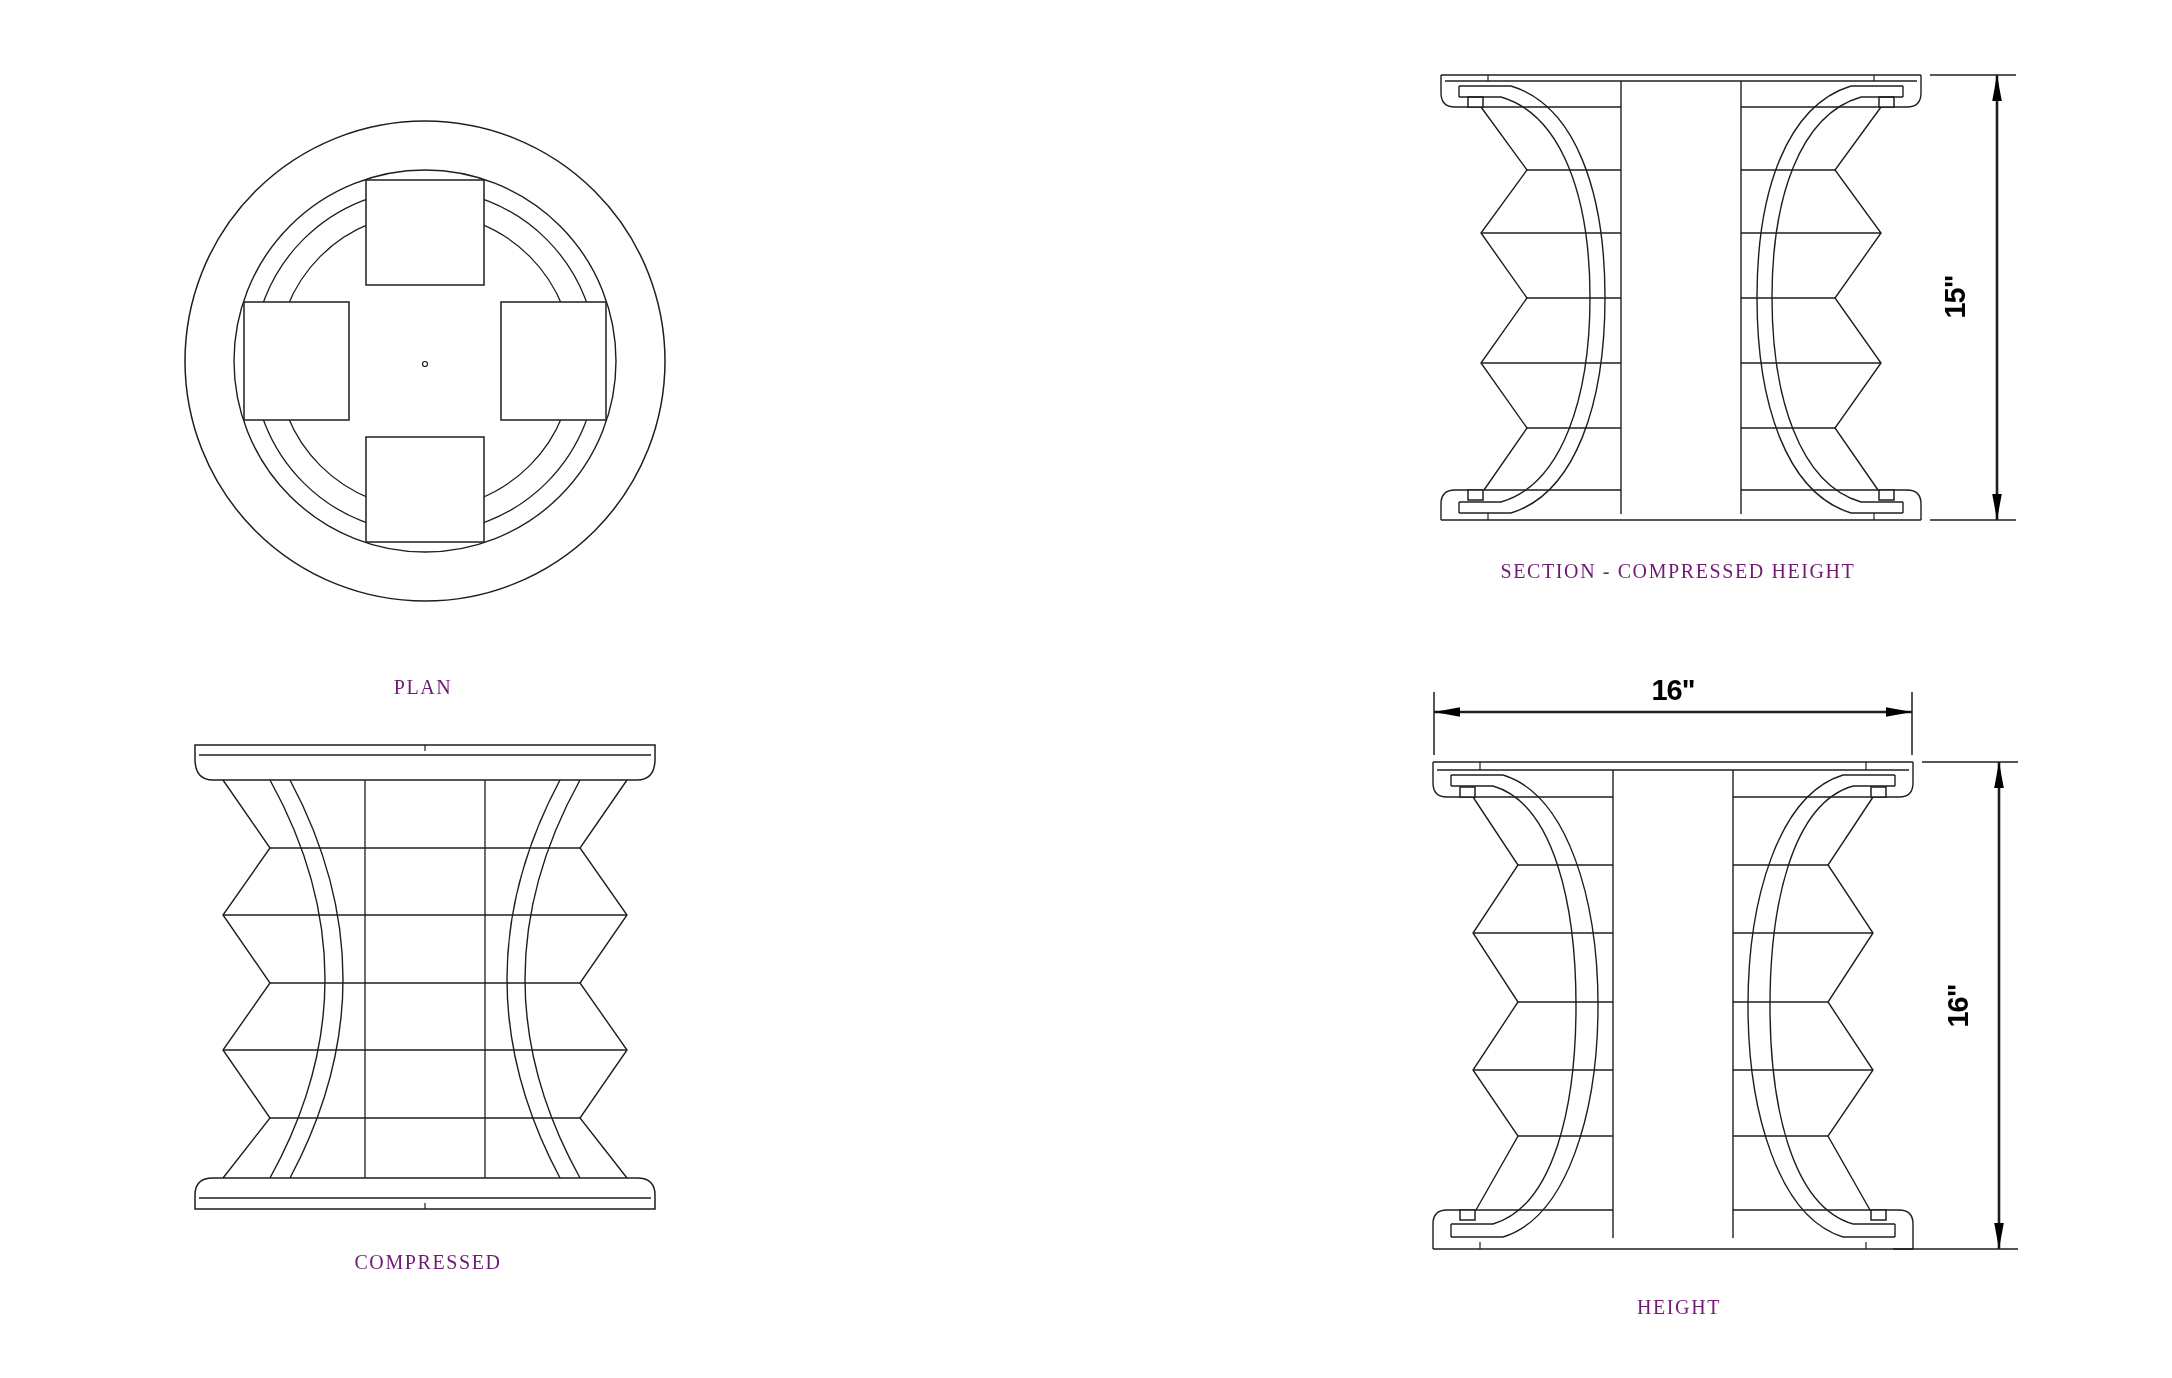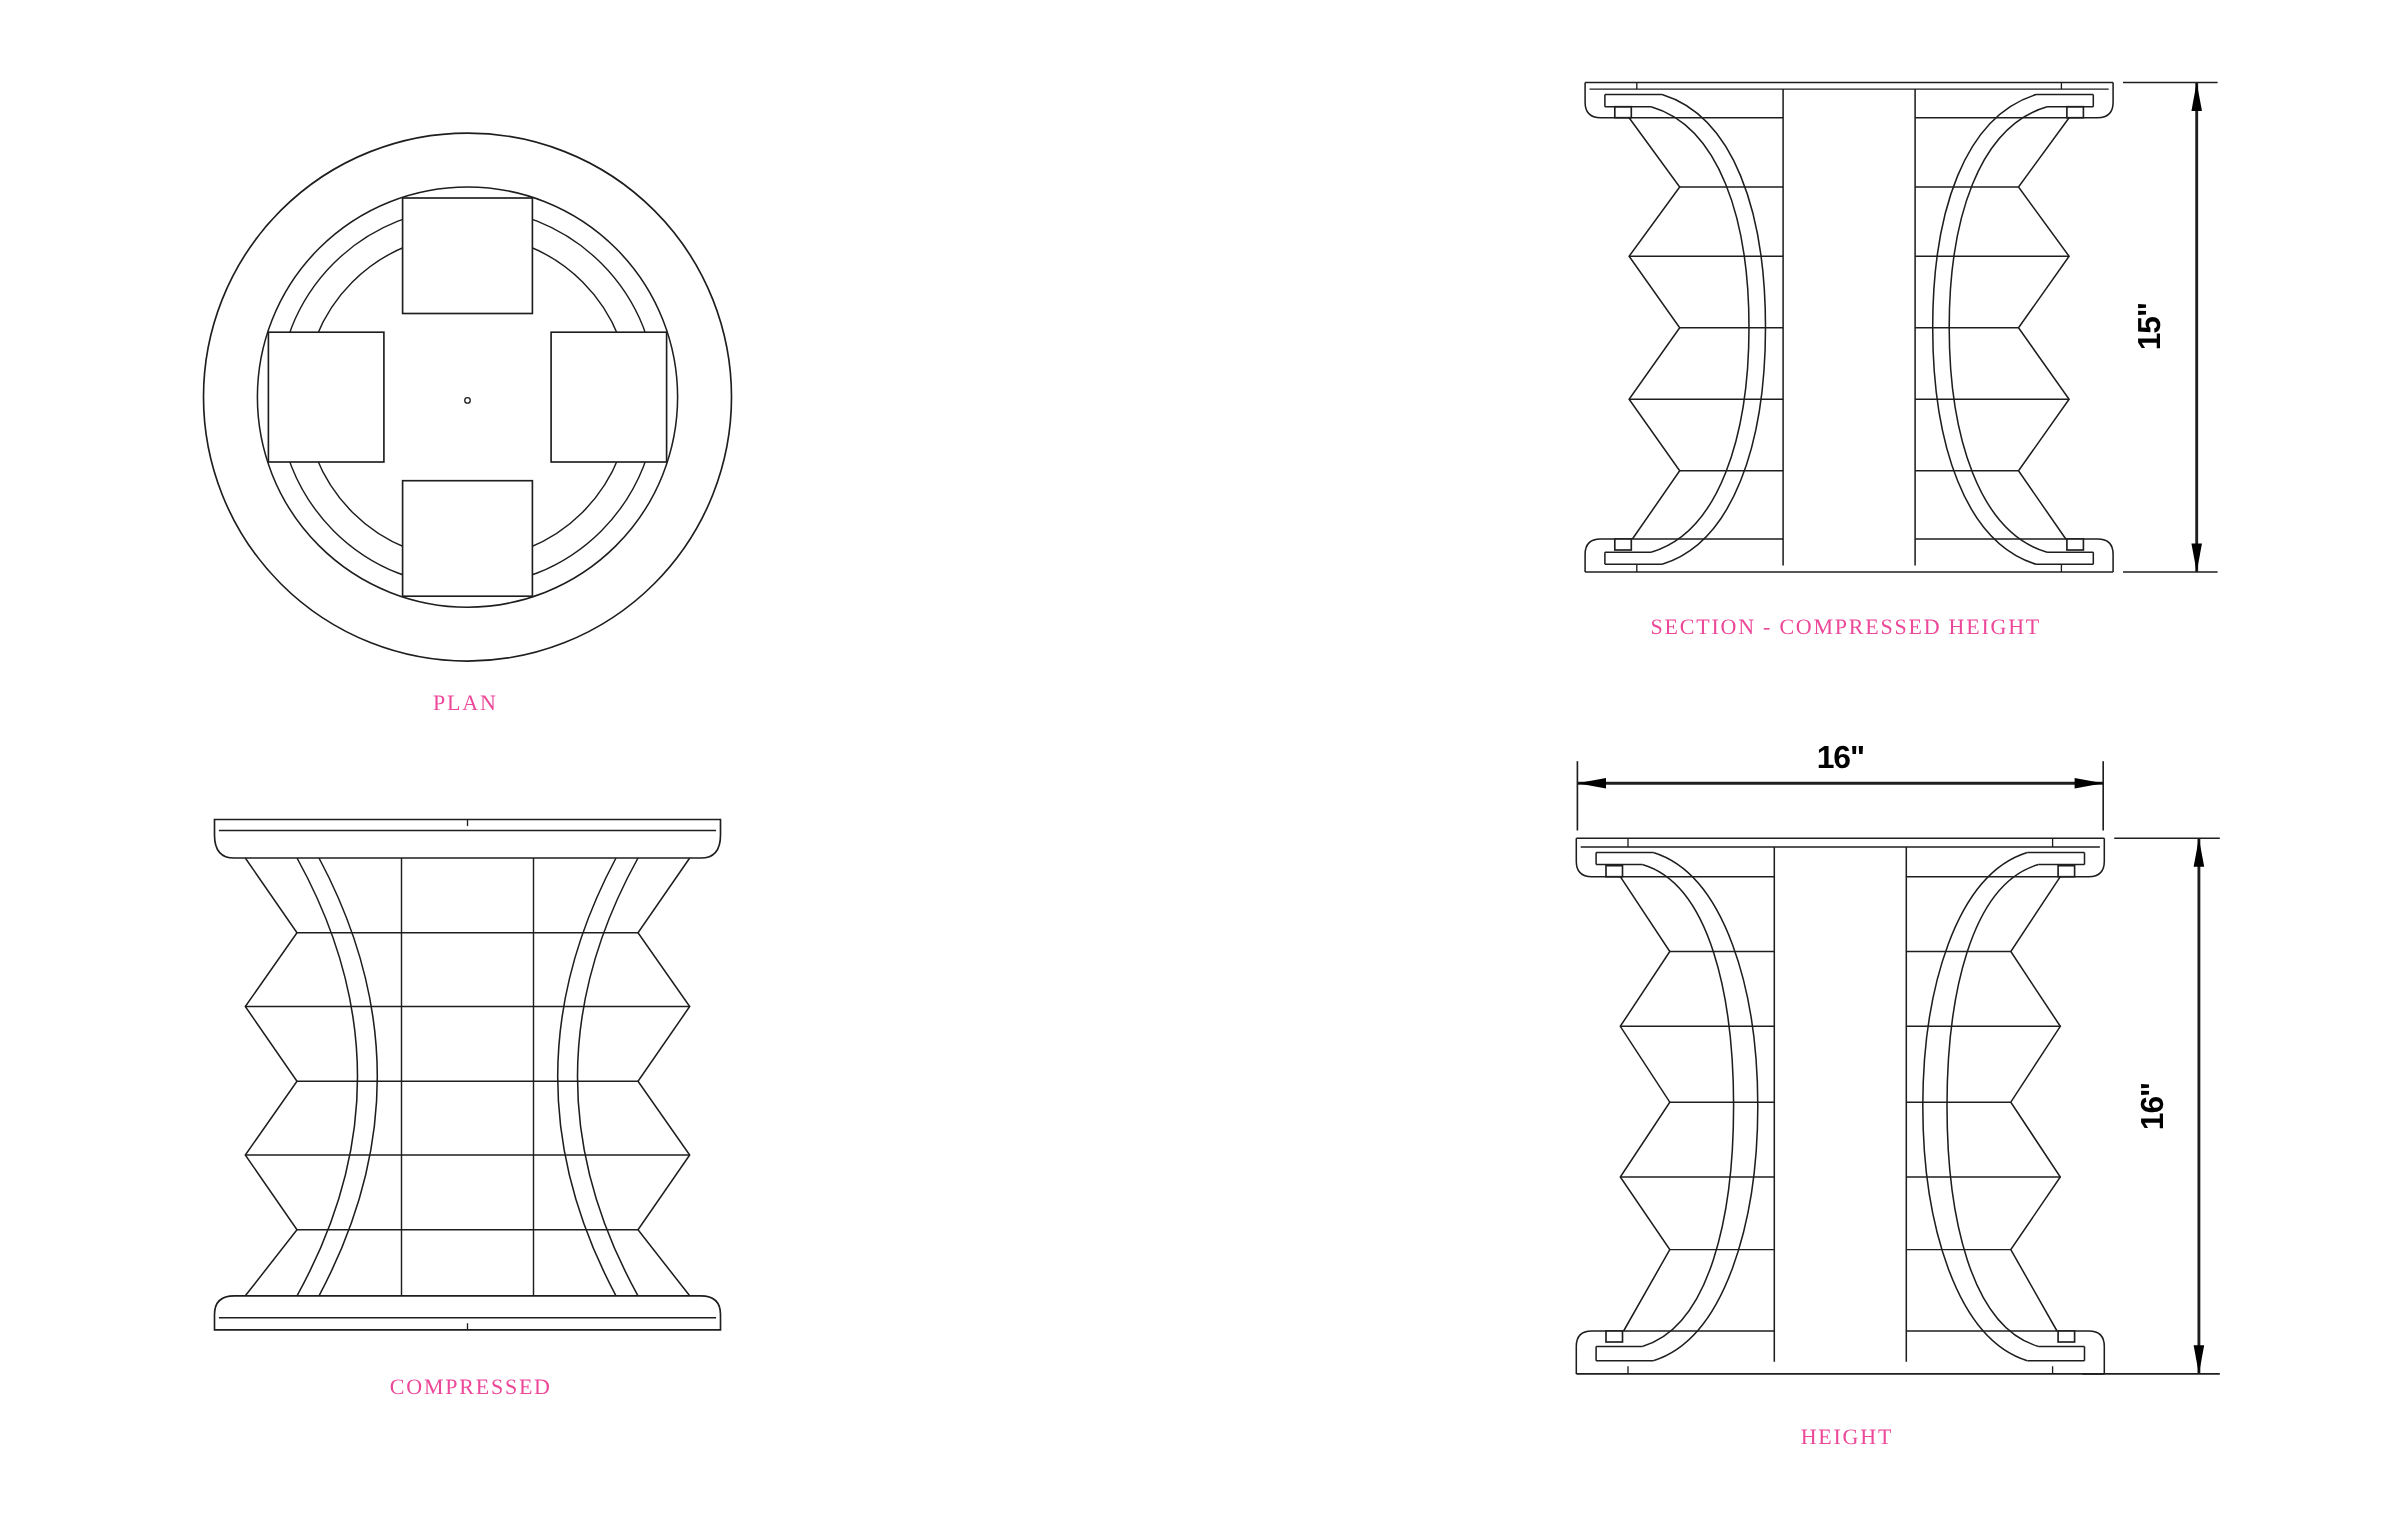--- a/index.html
+++ b/index.html
@@ -1,21 +1,21 @@
 <!DOCTYPE html>
 <html><head>
 <meta charset="utf-8">
 <style>
   html,body{margin:0;padding:0;background:#ffffff;}
   #sheet{position:relative;width:2172px;height:1378px;background:#ffffff;overflow:hidden;
          font-family:"Liberation Serif",serif;}
   #drawing{position:absolute;left:0;top:0;}
   .view-label{position:absolute;transform:translate(-50%,-50%);white-space:nowrap;
               font-family:"Liberation Serif",serif;font-size:20px;letter-spacing:1.6px;
-              color:#ec4899;}
+              color:#701a75;}
   .dim-label{position:absolute;transform:translate(-50%,-50%);white-space:nowrap;
              font-family:"Liberation Sans",sans-serif;font-weight:bold;font-size:29px;
              letter-spacing:-1px;color:#000;}
   .dim-label.rot{transform:translate(-50%,-50%) rotate(-90deg);}
 </style>
 </head>
 <body>
 
 <div id="sheet">
   <svg id="drawing" width="2172" height="1378" viewBox="0 0 2172 1378">
@@ -159,21 +159,21 @@
         <polygon points="1434,712 1460,707.2 1460,716.8" fill="#000000"></polygon>
         <polygon points="1912,712 1886,707.2 1886,716.8" fill="#000000"></polygon>
         <path d="M 1922 762 L 2018 762" fill="none" stroke="#1e1e1e" stroke-width="1.5" stroke-linecap="butt" stroke-linejoin="miter"></path>
         <path d="M 1893 1249 L 2018 1249" fill="none" stroke="#1e1e1e" stroke-width="1.5" stroke-linecap="butt" stroke-linejoin="miter"></path>
         <path d="M 1999 762 L 1999 1249" fill="none" stroke="#1e1e1e" stroke-width="2.6" stroke-linecap="butt" stroke-linejoin="miter"></path>
         <polygon points="1999,762 1994.2,788 2003.8,788" fill="#000000"></polygon>
         <polygon points="1999,1249 1994.2,1223 2003.8,1223" fill="#000000"></polygon>
       </g>
     </svg>
 
-  <div class="view-label" style="left:423px;top:640px">PLAN</div>
+  <div class="view-label" style="left:423px;top:687px">PLAN</div>
   <div class="view-label" style="left:428px;top:1262px">COMPRESSED</div>
   <div class="view-label" style="left:1678px;top:571px">SECTION - COMPRESSED HEIGHT</div>
   <div class="view-label" style="left:1679px;top:1307px">HEIGHT</div>
 
   <div class="dim-label rot" style="left:1955px;top:297px">15"</div>
   <div class="dim-label" style="left:1673px;top:690px">16"</div>
   <div class="dim-label rot" style="left:1958px;top:1006px">16"</div>
 </div>
 
 </body></html>

